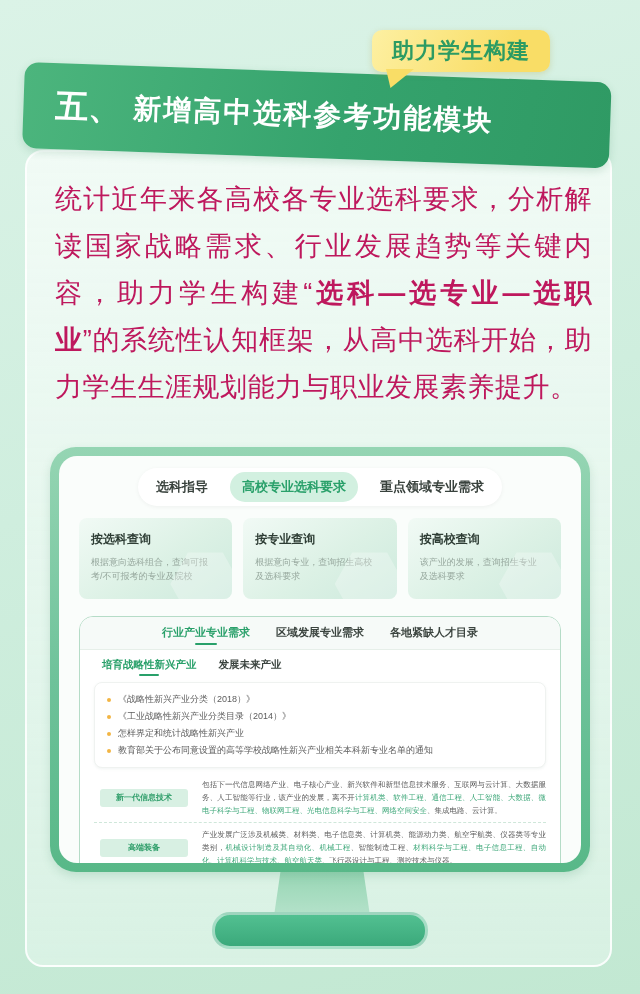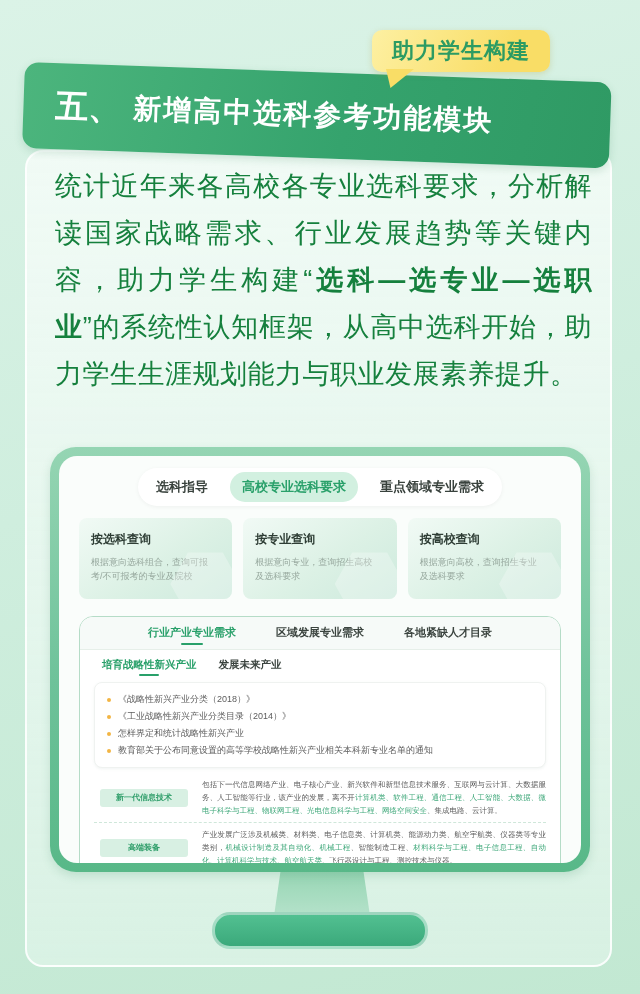--- a/index.html
+++ b/index.html
@@ -32,22 +32,22 @@
     border-radius:14px; z-index:2; box-sizing:border-box;
     background:linear-gradient(100deg,#4cb57d 0%,#35a36d 55%,#2f9a64 100%);
     transform:rotate(2deg); transform-origin:0 0;
     display:flex; align-items:center; padding-left:32px;
     box-shadow:0 3px 8px rgba(40,120,80,0.18);
   }
   .banner-prefix { font-size:33px; font-weight:bold; color:#fff; margin-right:12px; }
   .banner-title  { font-size:28px; font-weight:bold; color:#fff; letter-spacing:2px; }
   
   .intro {
-    position:absolute; left:55px; top:163px; width:537px; z-index:3;
-    font-size:27px; line-height:47px; color:#15803d; letter-spacing:0.5px;
+    position:absolute; left:55px; top:176px; width:537px; z-index:3;
+    font-size:27px; line-height:47px; color:#be185d; letter-spacing:0.5px;
     text-align:justify; font-weight:500;
   }
   .intro .bold { font-weight:bold; }
   
   .monitor {
     position:absolute; left:50px; top:447px; width:540px; height:425px; z-index:3;
     border-radius:26px; padding:9px; box-sizing:border-box;
     background:linear-gradient(180deg,#95d5b3 0%,#6ec29a 55%,#58b888 100%);
     box-shadow:0 4px 10px rgba(60,140,100,0.18);
   }
@@ -76,21 +76,21 @@
     clip-path:polygon(25% 5%,75% 5%,100% 50%,75% 95%,25% 95%,0 50%);
   }
   .qcard-title { font-size:12px; font-weight:bold; color:#2e3d35; }
   .qcard-desc  { margin-top:7px; font-size:9px; line-height:14px; color:#97a89e; width:95%; }
   
   .panel {
     margin:17px 20px 0; border:1px solid #b5dcc7; border-radius:14px;
     overflow:hidden; background:#fff;
   }
   .panel-tabs {
-    display:flex; justify-content:center; gap:40px; padding:8px 0 6px;
+    display:flex; justify-content:center; gap:26px; padding:8px 0 6px;
     background:#f6faf8; border-bottom:1px solid #e6efe9;
   }
   .ptab { font-size:11px; font-weight:bold; color:#3a433e; position:relative; padding-bottom:3px; white-space:nowrap; }
   .ptab.active { color:#29a06a; }
   .ptab.active::after {
     content:""; position:absolute; left:50%; transform:translateX(-50%); bottom:-2px;
     width:22px; height:2px; border-radius:1px; background:#29a06a;
   }
   .panel-body { padding:8px 14px 9px; }
   .subtabs { display:flex; gap:22px; padding-left:8px; }
@@ -163,21 +163,21 @@
     <div class="qcard">
           <div class="qcard-title">按选科查询</div>
           <div class="qcard-desc">根据意向选科组合，查询可报考/不可报考的专业及院校</div>
         </div>
         <div class="qcard">
           <div class="qcard-title">按专业查询</div>
           <div class="qcard-desc">根据意向专业，查询招生高校及选科要求</div>
         </div>
         <div class="qcard">
           <div class="qcard-title">按高校查询</div>
-          <div class="qcard-desc">根据意向高校，查询招生专业及选科要求</div>
+          <div class="qcard-desc">该产业的发展，查询招生专业及选科要求</div>
         </div>
       </div>
 
     <div class="panel">
       <div class="panel-tabs">
 
       <div class="ptab active">行业产业专业需求</div>
           <div class="ptab">区域发展专业需求</div>
           <div class="ptab">各地紧缺人才目录</div>
         </div>

